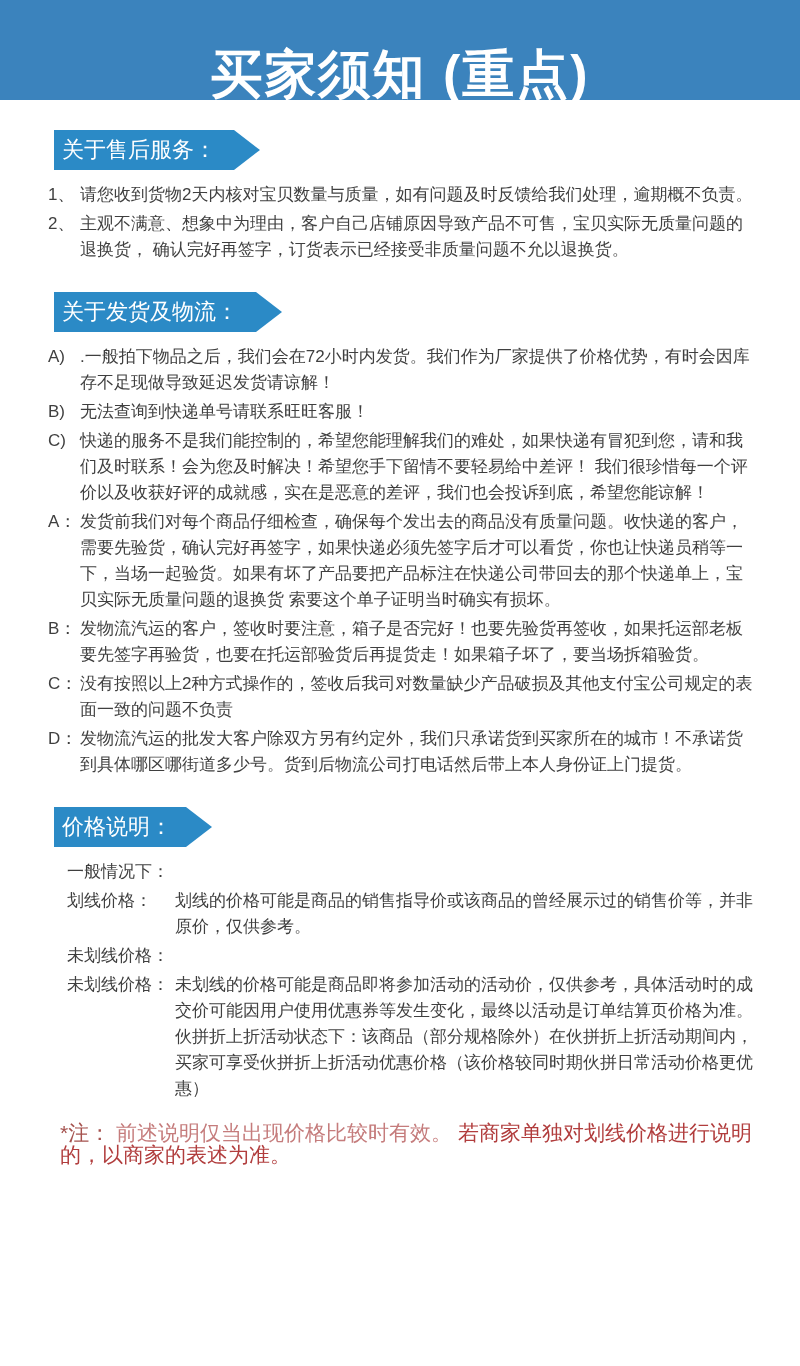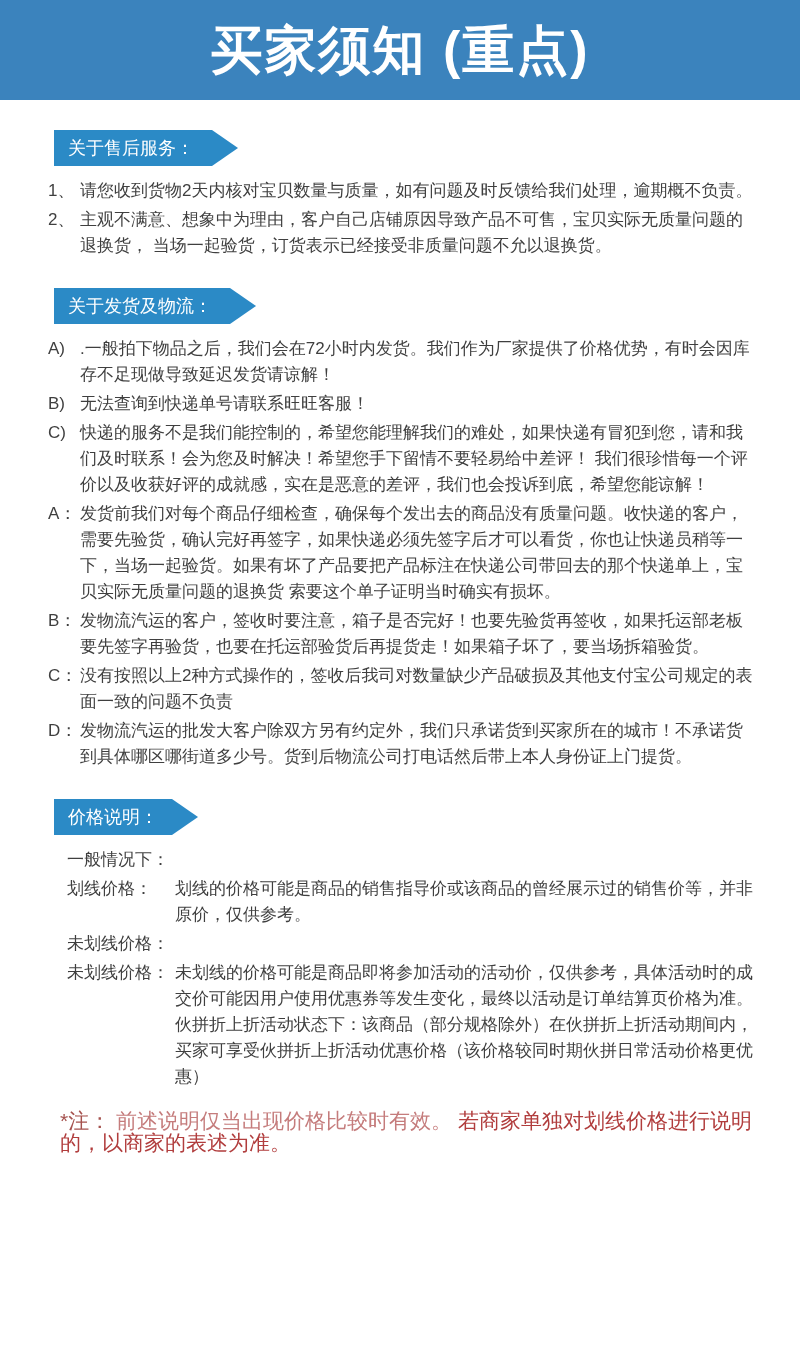--- a/index.html
+++ b/index.html
@@ -12,43 +12,43 @@
     color: #3f3f3f;
     overflow: hidden;
   }
   .page { width: 800px; height: 1366px; background: #ffffff; }
 
   
   .header {
     height: 100px;
     background: #3b83bd;
     display: flex;
-    align-items: center;
+    align-items: flex-end;
     justify-content: center;
   }
   .header h1 {
     color: #ffffff;
     font-size: 52px;
     font-weight: 600;
     letter-spacing: 2px;
     line-height: 1;
   }
 
   
   .content { padding: 0 44px 0 48px; }
 
   
   .banner {
     display: inline-block;
     background: #2b8ac6;
     color: #ffffff;
-    font-size: 18px;
+    font-size: 22px;
     font-weight: 500;
     line-height: 1;
-    padding: 9px 44px 9px 14px;
+    padding: 9px 44px 9px 8px;
     margin: 26px 0 12px 6px;
     clip-path: polygon(0 0, calc(100% - 26px) 0, 100% 50%, calc(100% - 26px) 100%, 0 100%);
   }
   .section:first-child .banner { margin-top: 30px; }
 
   
   .item {
     display: flex;
     align-items: flex-start;
     font-size: 17px;
@@ -80,21 +80,21 @@
     <h1 data-name="page-title">买家须知 (重点)</h1>
   </header>
 
   <main class="content" data-name="notice-content">
     <div id="sections" data-name="notice-sections">
         <section class="section" data-name="section-after-sales"><div class="banner" data-name="section-after-sales-banner">关于售后服务：</div><div class="item" data-name="notice-item">
             <span class="marker" data-name="item-marker">1、</span>
             <span class="text" data-name="item-text">请您收到货物2天内核对宝贝数量与质量，如有问题及时反馈给我们处理，逾期概不负责。</span>
           </div><div class="item" data-name="notice-item">
             <span class="marker" data-name="item-marker">2、</span>
-            <span class="text" data-name="item-text">主观不满意、想象中为理由，客户自己店铺原因导致产品不可售，宝贝实际无质量问题的退换货， 当场一起验货，订货表示已经接受非质量问题不允以退换货。</span>
+            <span class="text" data-name="item-text">主观不满意、想象中为理由，客户自己店铺原因导致产品不可售，宝贝实际无质量问题的退换货， 确认完好再签字，订货表示已经接受非质量问题不允以退换货。</span>
           </div></section>
         <section class="section" data-name="section-shipping-logistics"><div class="banner" data-name="section-shipping-logistics-banner">关于发货及物流：</div><div class="item" data-name="notice-item">
             <span class="marker" data-name="item-marker">A)</span>
             <span class="text" data-name="item-text">.一般拍下物品之后，我们会在72小时内发货。我们作为厂家提供了价格优势，有时会因库存不足现做导致延迟发货请谅解！</span>
           </div><div class="item" data-name="notice-item">
             <span class="marker" data-name="item-marker">B)</span>
             <span class="text" data-name="item-text">无法查询到快递单号请联系旺旺客服！</span>
           </div><div class="item" data-name="notice-item">
             <span class="marker" data-name="item-marker">C)</span>
             <span class="text" data-name="item-text">快递的服务不是我们能控制的，希望您能理解我们的难处，如果快递有冒犯到您，请和我们及时联系！会为您及时解决！希望您手下留情不要轻易给中差评！ 我们很珍惜每一个评价以及收获好评的成就感，实在是恶意的差评，我们也会投诉到底，希望您能谅解！</span>

